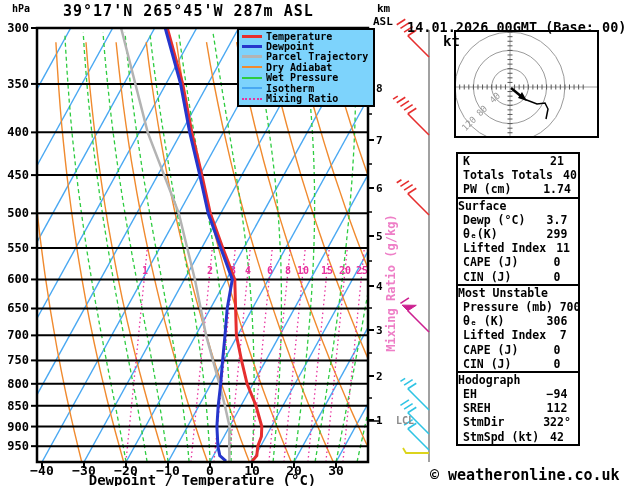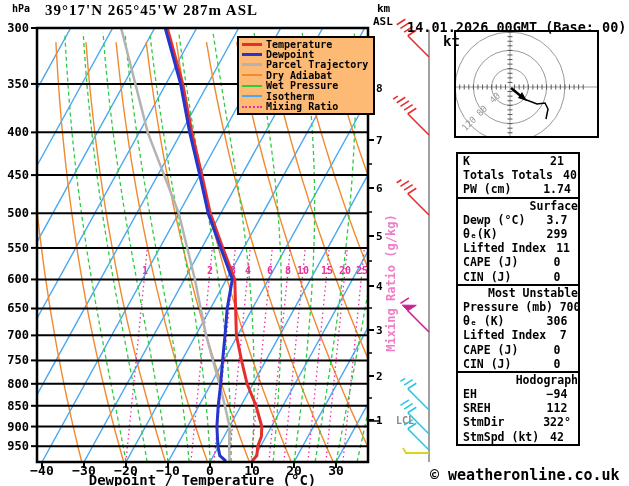--- a/index.html
+++ b/index.html
@@ -1,43 +1,43 @@
 <!DOCTYPE html>
 <html><head>
 <meta charset="utf-8">
 <style>
   html,body{margin:0;padding:0;background:#fff;}
   #stage{position:relative;width:629px;height:486px;background:#fff;
          font-family:"DejaVu Sans Mono","Liberation Mono",monospace;overflow:hidden;}
   #chart{position:absolute;left:0;top:0;}
   .txt{position:absolute;color:#000;white-space:nowrap;}
   .b{font-weight:bold;}
-  #title-left{left:45px;top:2px;font-size:15px;letter-spacing:1px;font-family:Liberation Serif, serif;}
+  #title-left{left:63px;top:2px;font-size:15px;letter-spacing:1px;}
   #hpa-label{left:12px;top:3px;font-size:10px;}
   #km-label{left:377px;top:2px;font-size:11px;}
   #asl-label{left:373px;top:15px;font-size:11px;}
   #title-right{left:407px;top:19px;font-size:13.5px;}
   #x-caption{left:37px;top:472px;width:331px;text-align:center;font-size:14px;}
   #watermark{left:430px;top:466px;font-size:15px;}
   #lcl-label{left:384px;top:415px;font-size:10px;color:#8a8a8a;margin-left:12px;}
   #kt-label{left:443px;top:33px;font-size:14px;}
   #mr-axis-label{left:391px;top:283px;font-size:12px;color:#ee7fc7;
      transform:translate(-50%,-50%) rotate(-90deg);}
-  #legend{position:absolute;left:237px;top:36px;width:131px;border:2px solid #000;
-          background:#fdba74;padding:1px 0 1px 3px;}
+  #legend{position:absolute;left:237px;top:28px;width:131px;border:2px solid #000;
+          background:#7dd3fc;padding:1px 0 1px 3px;}
   .leg-row{display:flex;align-items:center;height:10.4px;font-size:10px;font-weight:bold;}
   .leg-samp{width:20px;flex-shrink:0;margin-right:4px;}
   #datatable{position:absolute;left:456px;top:152px;width:124px;border:2px solid #000;
              background:#fff;font-size:11.5px;font-weight:bold;box-sizing:border-box;}
   .tsec{border-top:2px solid #000;}
   .tsec:first-child{border-top:none;}
   .trow{display:flex;height:14.2px;align-items:center;padding:0 4px 0 5px;}
   .trow .lab{flex:1;white-space:nowrap;}
   .trow .val{width:34px;flex-shrink:0;text-align:center;white-space:nowrap;}
-  .thead{display:block;height:14.2px;line-height:14.2px;text-align:right;}
+  .thead{display:block;height:14.2px;line-height:14.2px;text-align:left;}
 </style>
 </head>
 <body>
 
 <div id="stage">
   <svg id="chart" width="629" height="486">
       <clipPath id="plotclip">
         <rect x="37" y="28" width="331" height="434"></rect>
       </clipPath>
       <g clip-path="url(#plotclip)">

